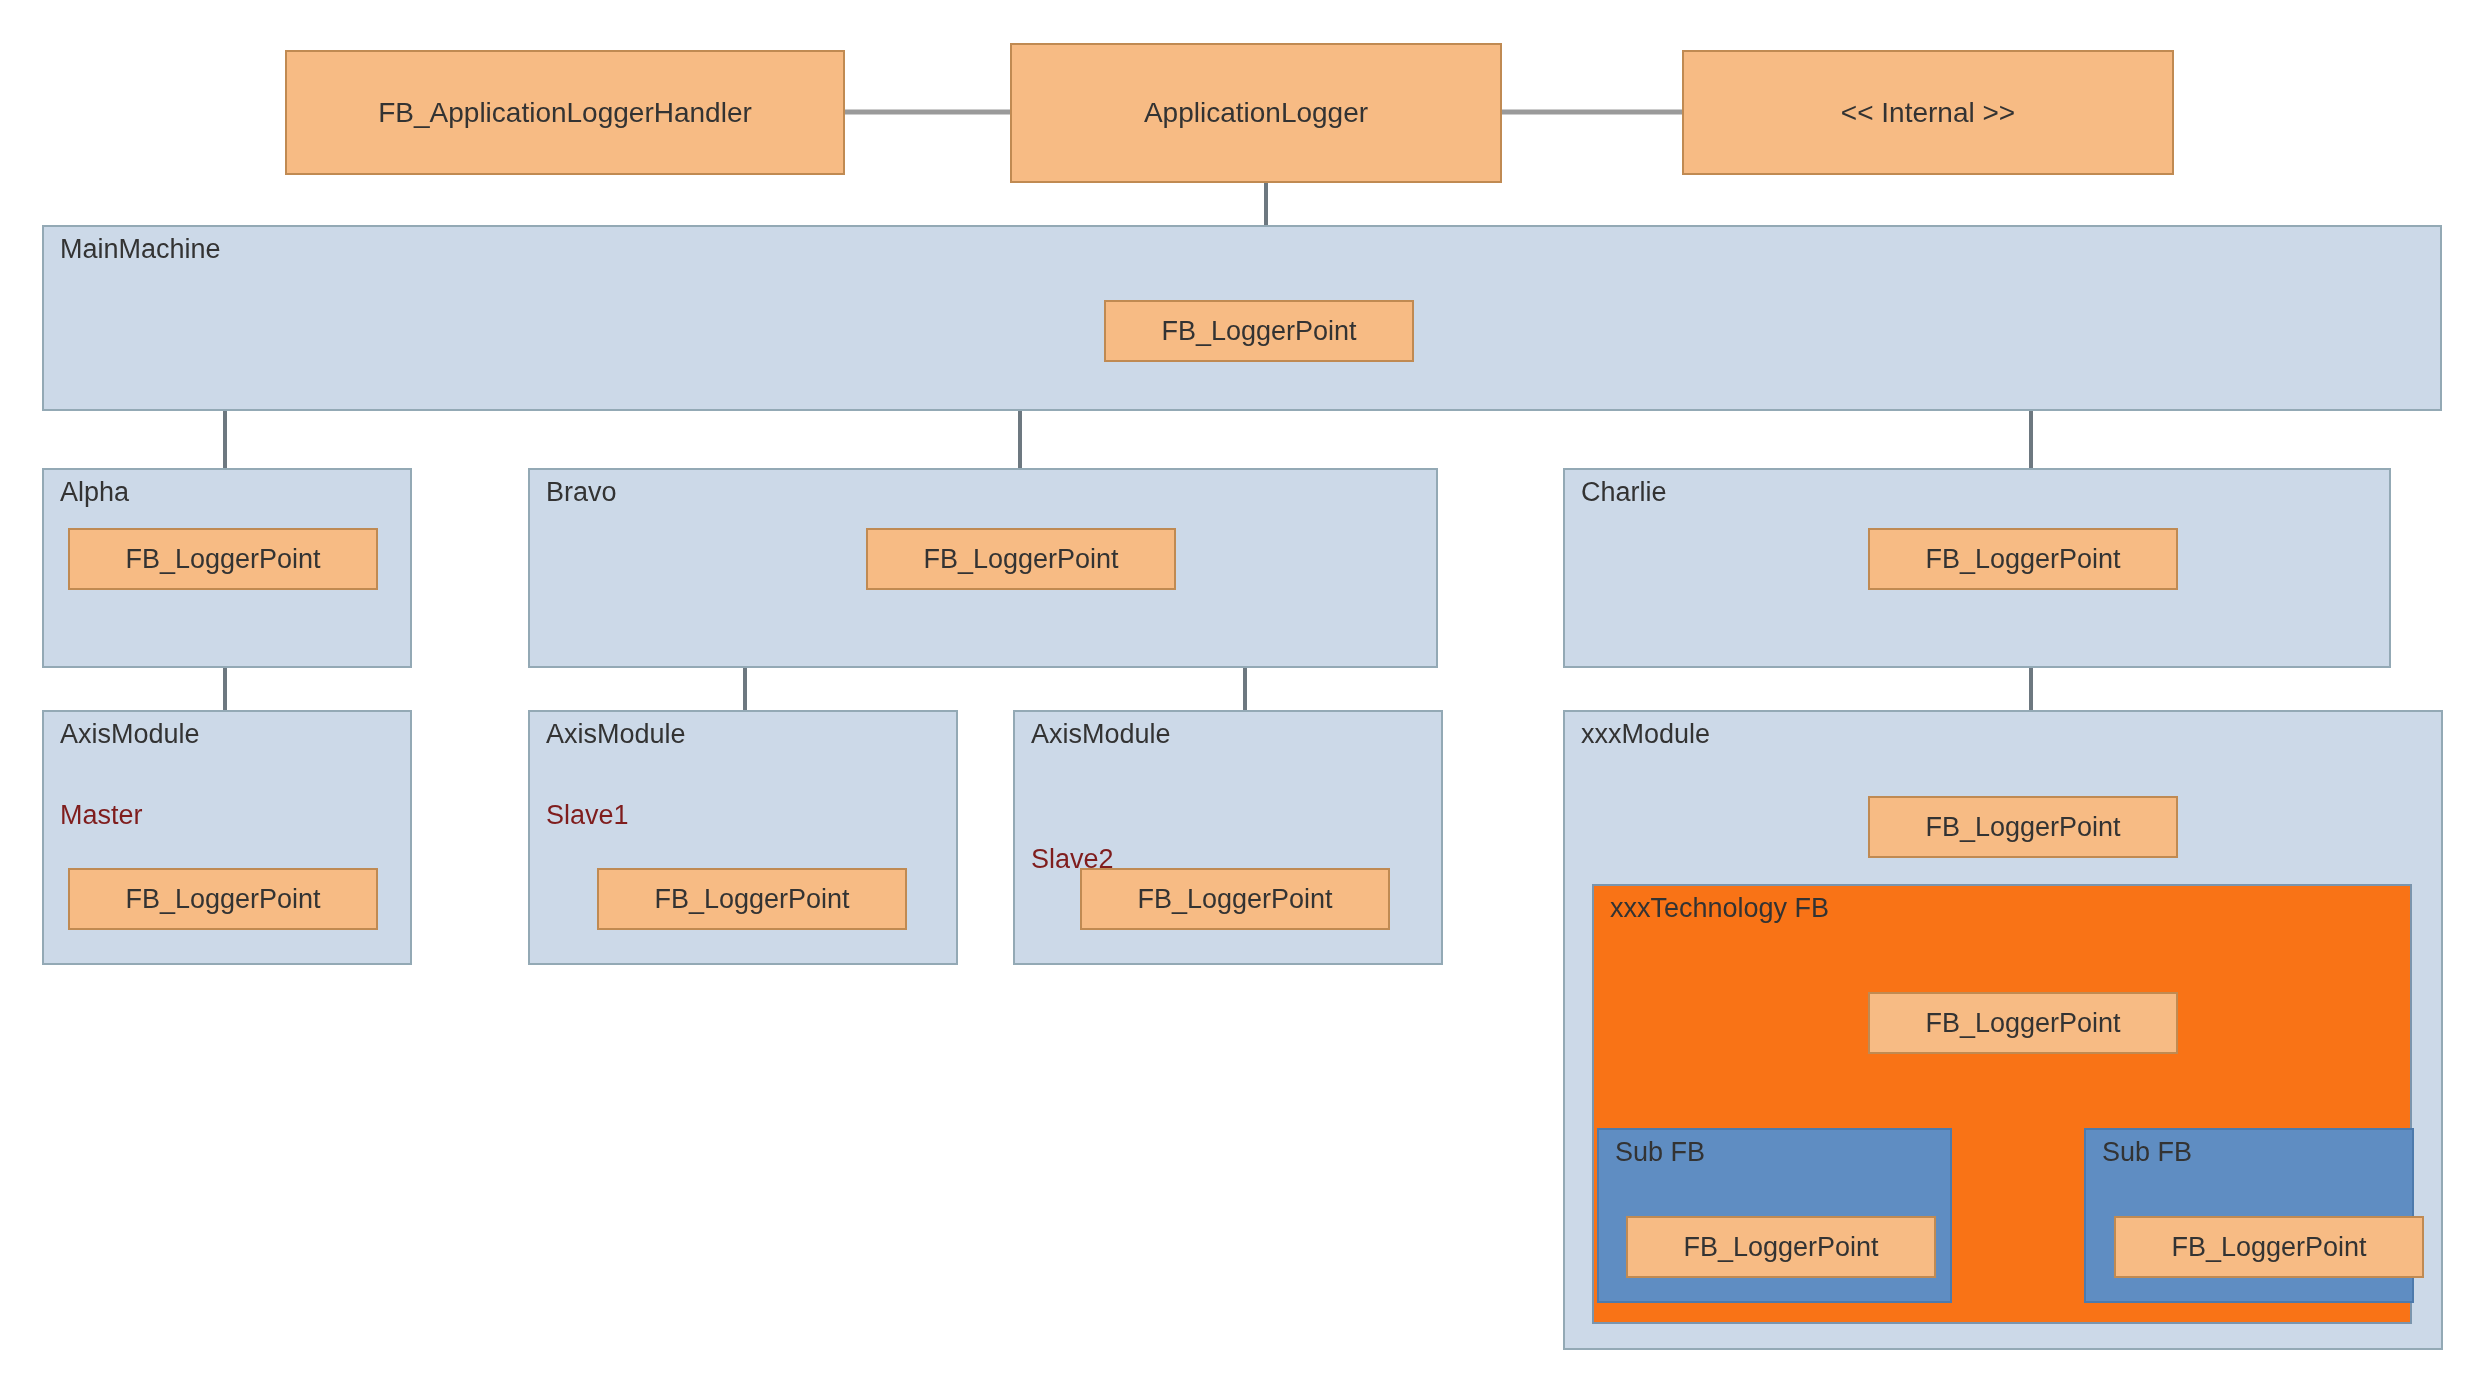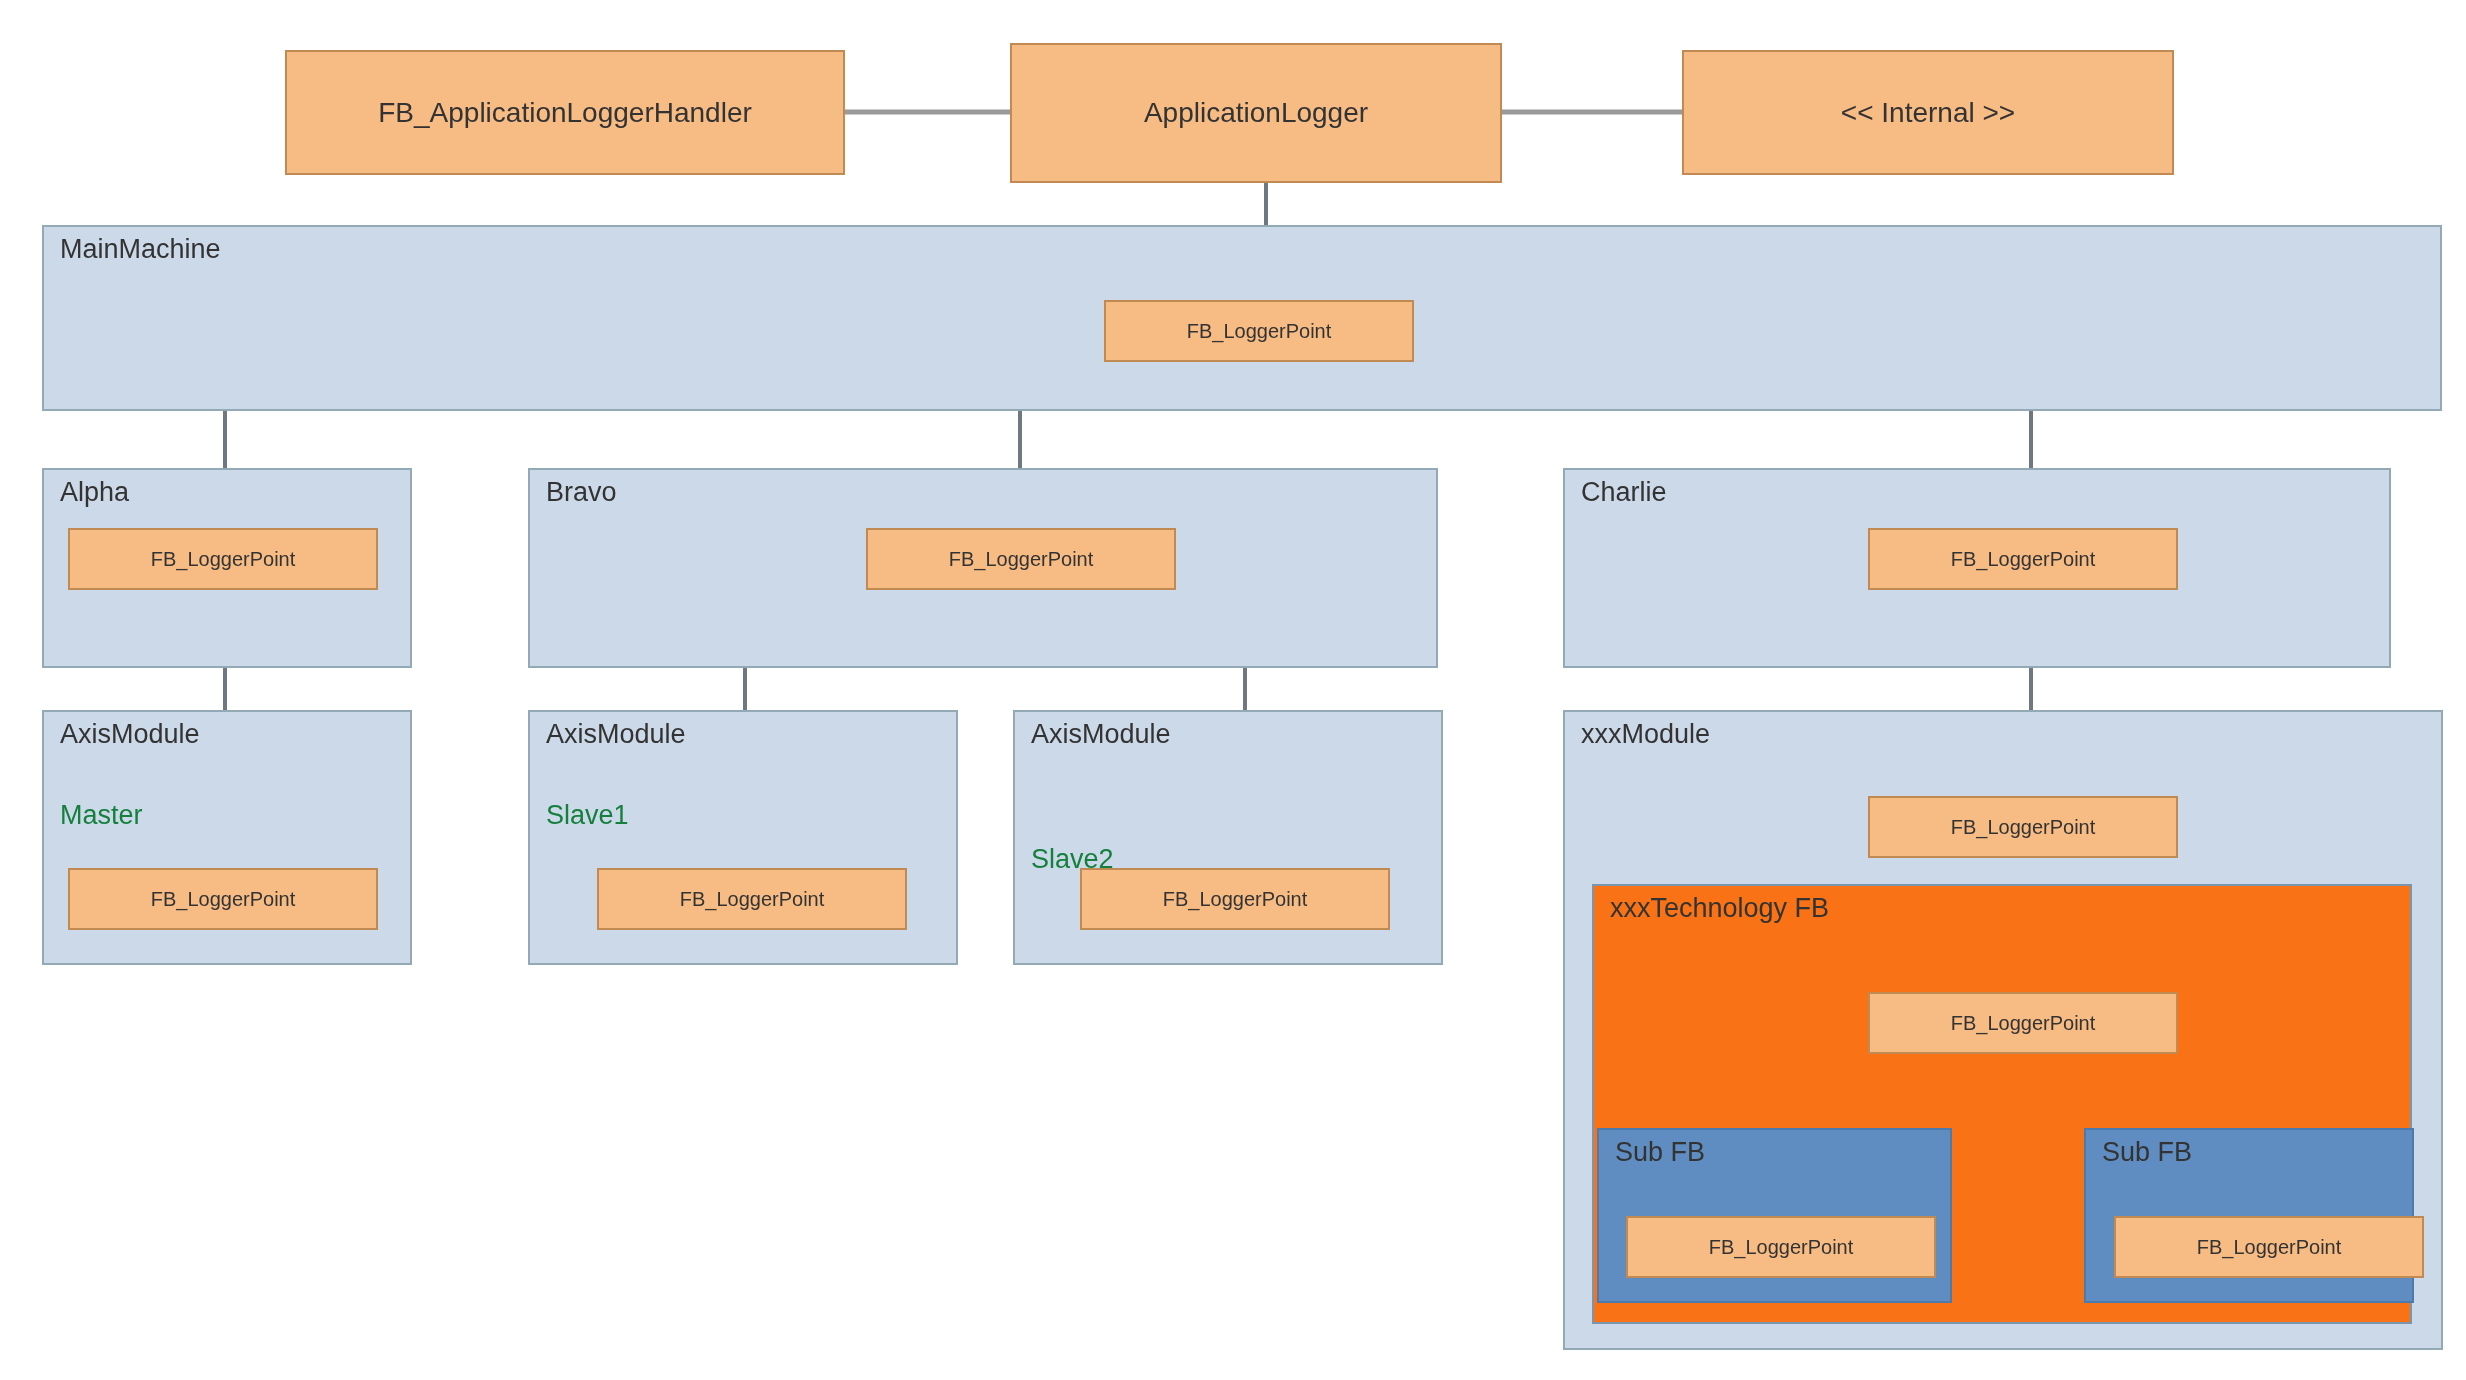--- a/index.html
+++ b/index.html
@@ -57,34 +57,34 @@
     font-size: 27px;
     line-height: 1;
     color: #333333;
     white-space: nowrap;
   }
   .panel-sublabel {
     position: absolute;
     left: 16px;
     font-size: 27px;
     line-height: 1;
-    color: #15803d;
+    color: #7f1d1d;
     white-space: nowrap;
   }
 
   
   .fb {
     position: absolute;
     box-sizing: border-box;
     background: #f7bb84;
     border: 2px solid #c08a52;
     display: flex;
     align-items: center;
     justify-content: center;
-    font-size: 20px;
+    font-size: 27px;
     color: #333333;
     white-space: nowrap;
     z-index: 4;
   }
   .fb.top {
     font-size: 28px;
   }
 
   
   .z-under { z-index: 2; }

